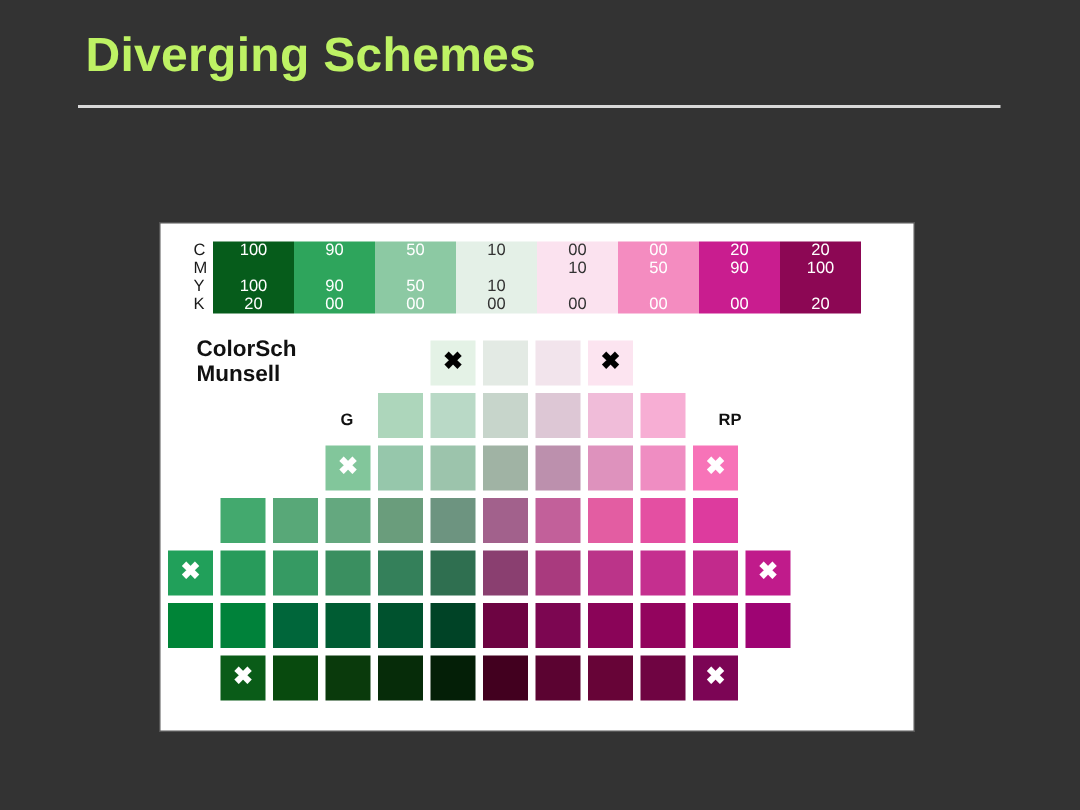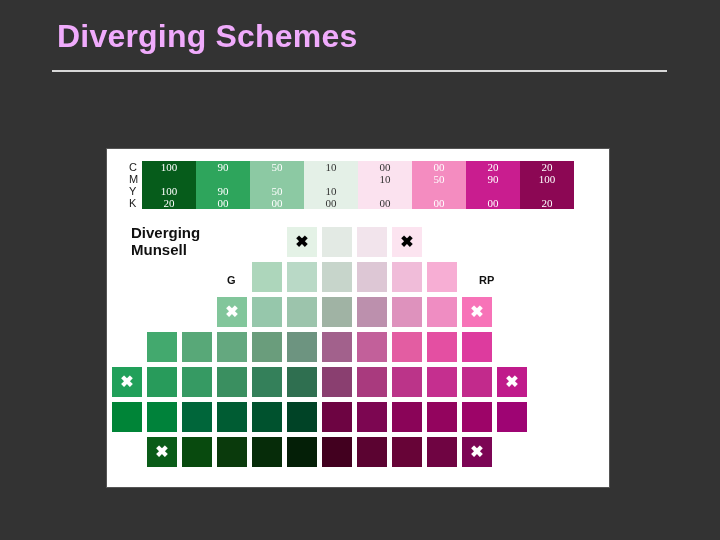--- a/index.html
+++ b/index.html
@@ -8,21 +8,21 @@
     background:#333333;
     font-family:"Liberation Sans", sans-serif;
     overflow:hidden;
     position:relative;
   }
   #slide{position:absolute;inset:0;}
 
   
   #title{
     position:absolute;left:57px;top:18px;
-    font-size:32px;font-weight:bold;color:#f0abfc;
+    font-size:32px;font-weight:bold;color:#bef264;
     letter-spacing:0.2px;
   }
   #title-rule{
     position:absolute;left:52px;top:70px;width:615px;height:2px;
     background:#d8d8d8;
   }
   #subtitle{
     position:absolute;left:56px;top:111px;
     font-size:19px;font-weight:bold;color:#e6e6e6;
   }
@@ -51,21 +51,21 @@
   #cmyk-cols{display:flex;}
   .cmyk-col{
     width:54px;height:48px;
     position:relative;
     box-sizing:border-box;
   }
   .cmyk-col .v{
     position:absolute;left:0;width:100%;
     text-align:center;
     font-size:11px;line-height:12px;
-    font-family:Liberation Serif, serif;
+    font-family:Liberation Sans, sans-serif;
   }
   .cmyk-col .v.c{top:0px;}
   .cmyk-col .v.m{top:12px;}
   .cmyk-col .v.y{top:24px;}
   .cmyk-col .v.k{top:36px;}
 
   
   #ds-label{
     position:absolute;left:24px;top:75px;
     font-size:15px;font-weight:bold;color:#111;
@@ -166,21 +166,21 @@
           </div>
           <div class="cmyk-col" style="background: rgb(140, 7, 84);">
             <div class="v c" style="color: rgb(255, 255, 255);">20</div>
             <div class="v m" style="color: rgb(255, 255, 255);">100</div>
             <div class="v k" style="color: rgb(255, 255, 255);">20</div>
           </div>
         </div>
     </div>
 
     <div id="ds-label">
-      <div>Diverging</div>
+      <div>ColorSch</div>
       <div>Munsell</div>
     </div>
     <div id="g-label">G</div>
     <div id="rp-label">RP</div>
 
     <div id="grid">
         <div class="grid-row" style="left: 180px; top: 0px;">
           <div class="sw" style="background: rgb(228, 242, 230);">
             <span class="x dark">✖</span>
           </div>

